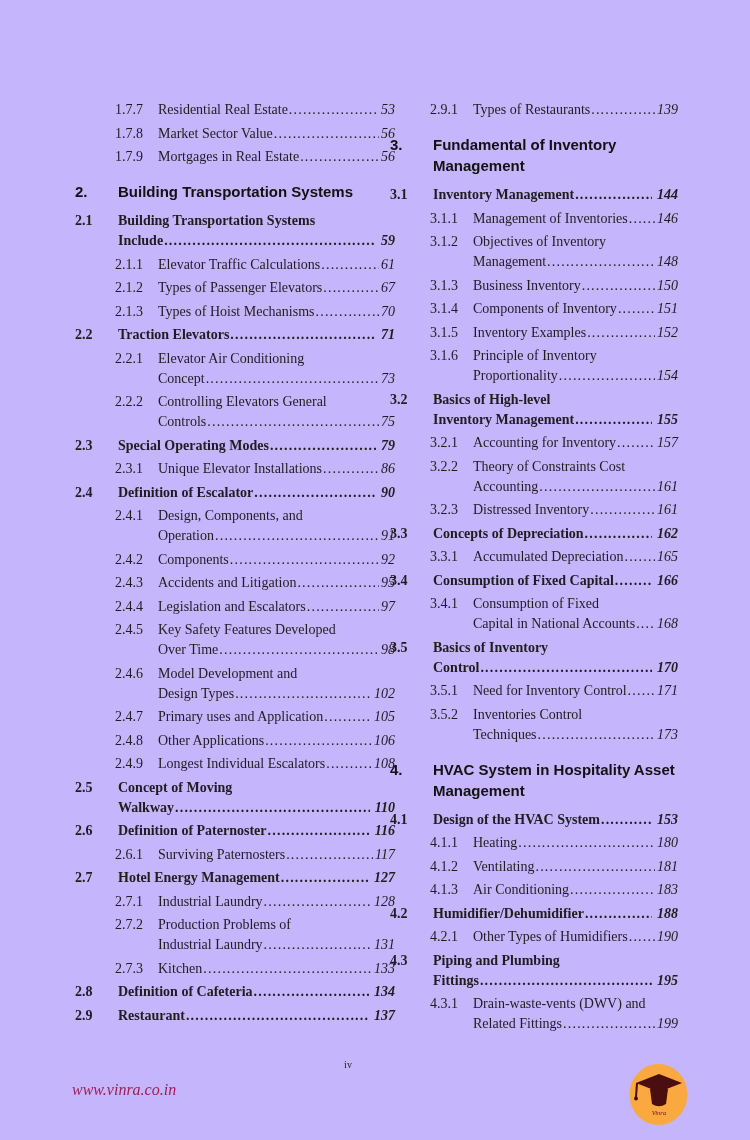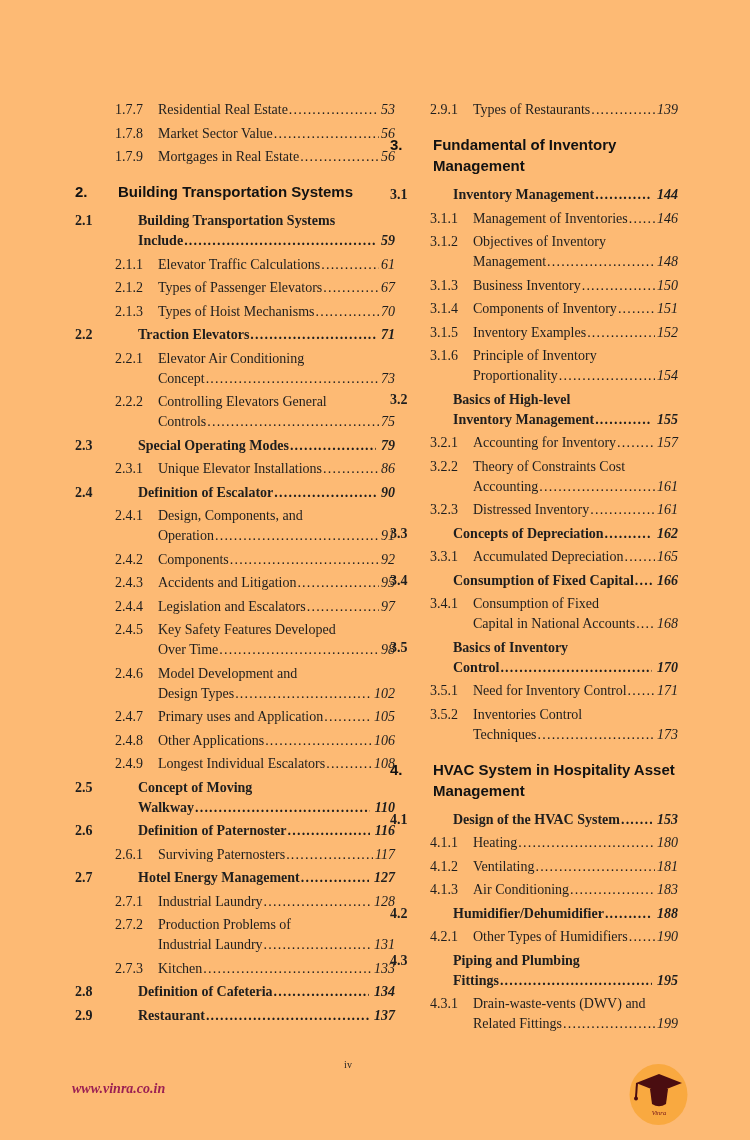--- a/index.html
+++ b/index.html
@@ -1,55 +1,55 @@
 <!DOCTYPE html>
 <html><head>
 <meta charset="utf-8">
 <style>
   * { margin:0; padding:0; box-sizing:border-box; }
   html,body { background:#e8e8e8; }
   .page {
     position:relative; width:750px; height:1140px; margin:0 auto;
-    background:#fdba74; overflow:hidden;
+    background:#c4b5fd; overflow:hidden;
     font-family:"Liberation Serif","DejaVu Serif",serif; color:#1e1e1e;padding-left:48px;
   }
   .col { position:absolute; top:100px; }
   .col-left  { left:75px;  width:320px; }
   .col-right { left:390px; width:288px; }
 
   .entry { display:flex; align-items:baseline; font-size:14px; line-height:20px; margin-bottom:3.5px; }
   .entry .num  { flex:0 0 auto; }
   .entry .body { flex:1 1 auto; min-width:0; }
   .line, .txt { white-space:nowrap; }
   .lastline { display:flex; align-items:center; }
   .txt  { flex:0 0 auto; }
   .dots { flex:1 1 auto; min-width:4px; overflow:hidden; white-space:nowrap; margin:0 2px 0 1px; }
   .dots::after {
     content:"........................................................................................................................";
     letter-spacing:1.2px;
   }
   .pg { flex:0 0 auto;font-style:italic; }
 
   .subsection .num { margin-left:40px; width:43px; }
-  .section { font-weight:bold;gap:20px; }
+  .section { font-weight:bold; }
   .section .num { width:43px; }
   .section .pg  { padding-left:3px; }
   .chapter {
     font-family:"Liberation Sans","DejaVu Sans",sans-serif; font-weight:bold;
     font-size:15px; line-height:21px; margin:14px 0 9px 0; color:#121212;
   }
   .chapter .num { width:43px; }
 
   .page-num {
     position:absolute; top:1059px; left:0; width:696px; text-align:center;
     font-size:10px; color:#222222;
   }
   .site-link {
     position:absolute; top:1081px; left:72px;
-    font-weight:bold; font-style:italic; font-size:14px;
+    font-weight:normal; font-style:italic; font-size:16px;
     text-decoration:none; cursor:pointer;
   }
   .logo-svg { position:absolute; top:1064px; left:628px; width:61px; height:61px; }
 </style>
 </head>
 <body>
 
 <div class="page">
 
   <div class="col col-left">

